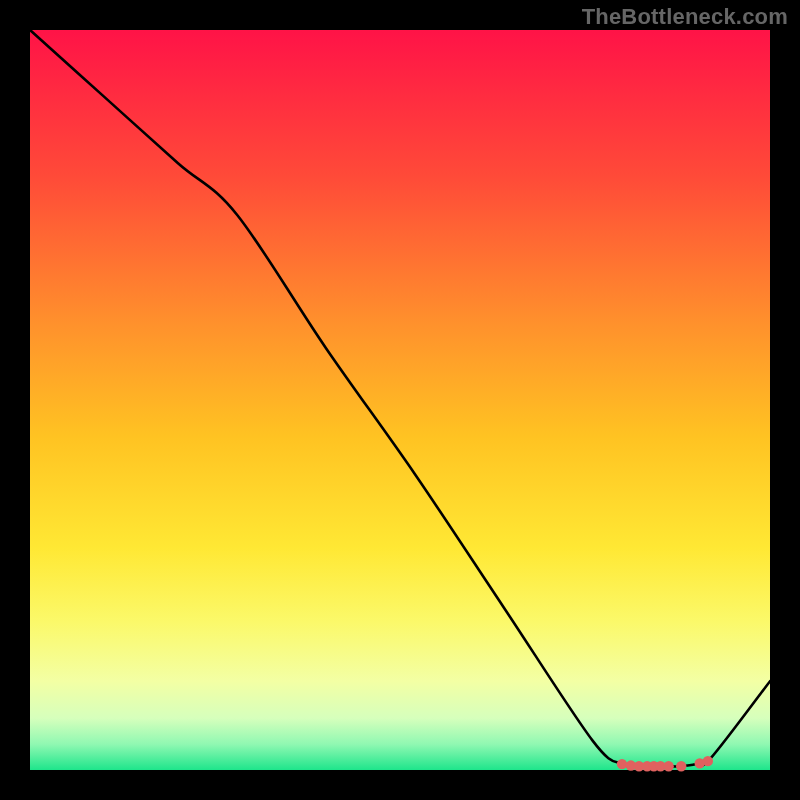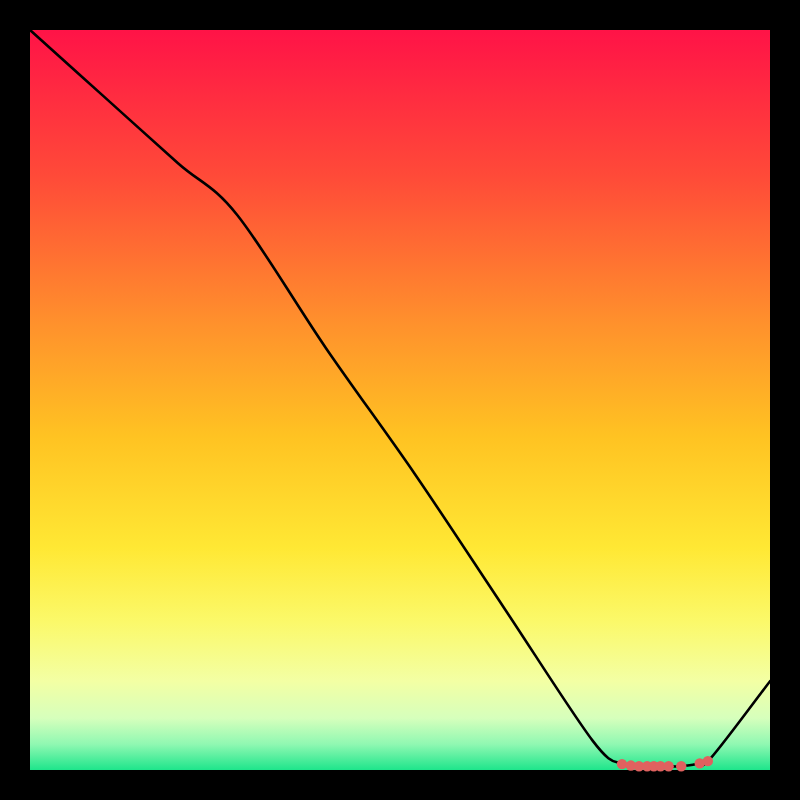--- a/index.html
+++ b/index.html
@@ -39,20 +39,21 @@
     top: 0;
     width: 740px;
     height: 740px;
     overflow: visible;
   }
 </style>
 </head>
 <body>
 
 <div class="stage">
+  <div class="attribution">TheBottleneck.com</div>
 
   <div class="plot">
     <svg id="bg-svg" viewBox="0 0 740 740" preserveAspectRatio="none">
       <defs>
         <linearGradient id="grad" x1="0" y1="0" x2="0" y2="1">
             <stop offset="0%" stop-color="#ff1347"></stop>
             <stop offset="20%" stop-color="#ff4b38"></stop>
             <stop offset="40%" stop-color="#ff922c"></stop>
             <stop offset="55.00000000000001%" stop-color="#ffc322"></stop>
             <stop offset="70%" stop-color="#ffe834"></stop>

